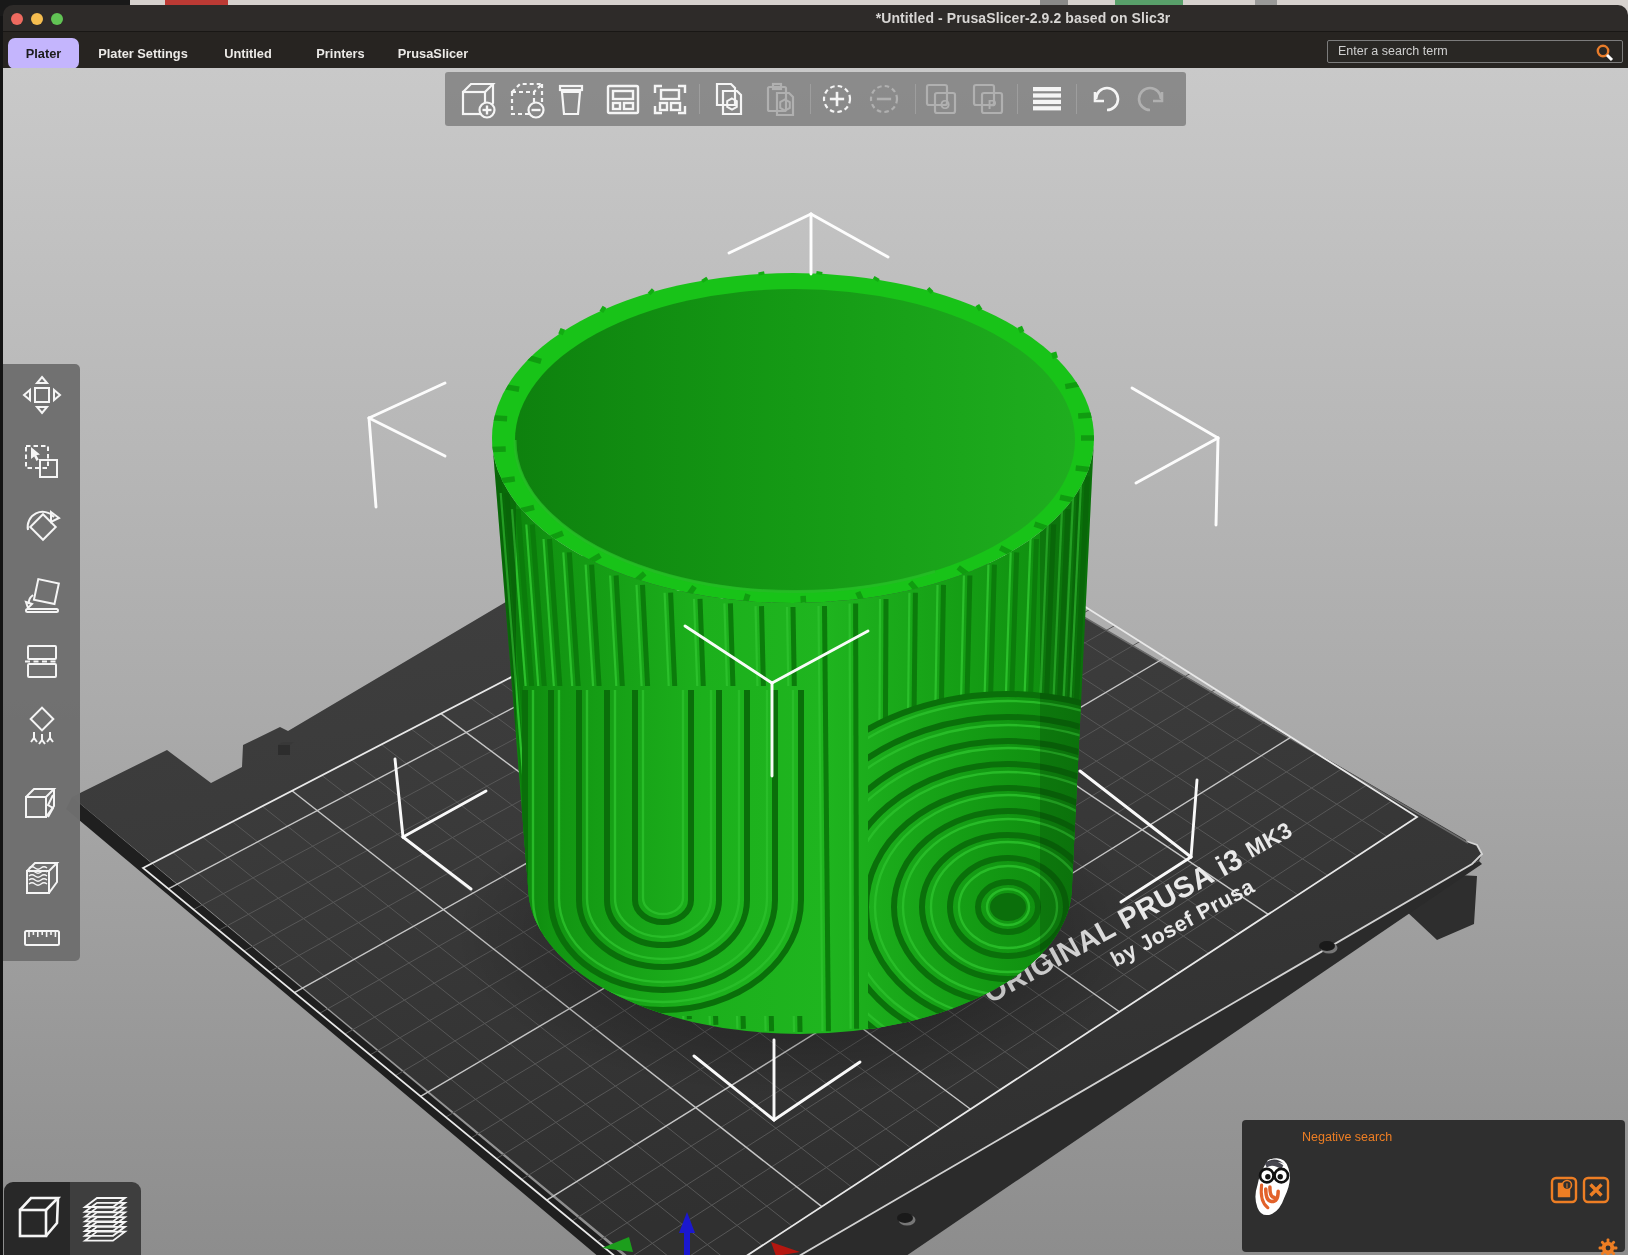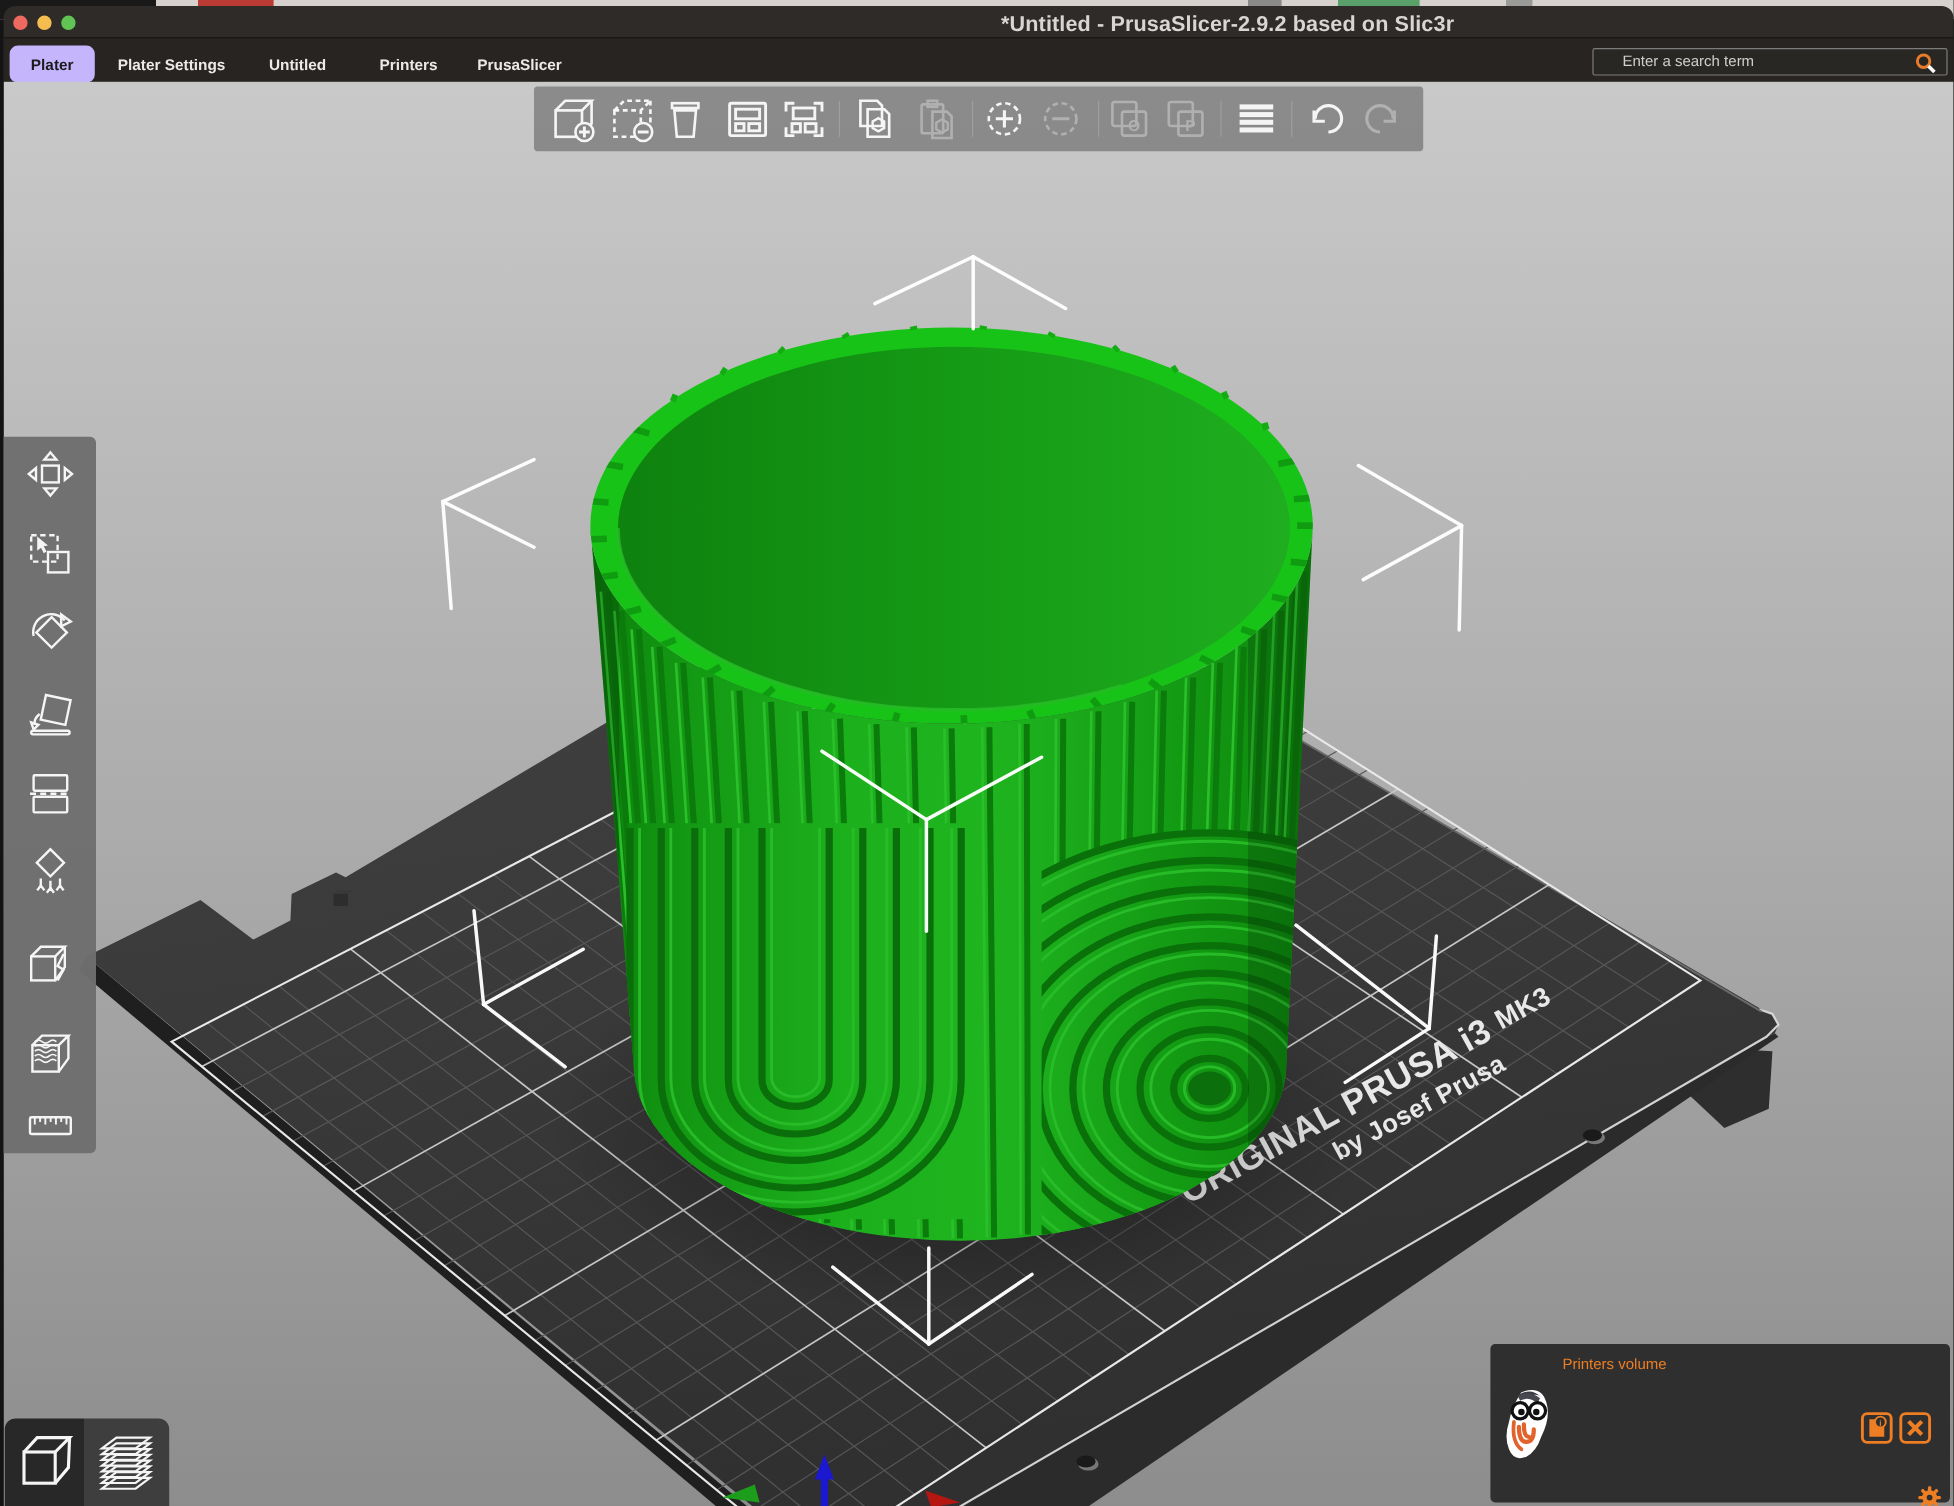--- a/index.html
+++ b/index.html
@@ -1,24 +1,24 @@
 <!DOCTYPE html>
 <html><head><meta charset="utf-8"><style>
 *{margin:0;padding:0;box-sizing:border-box}
 html,body{width:1628px;height:1255px;overflow:hidden;background:#141414;font-family:"Liberation Sans",sans-serif}
 #strip{position:absolute;left:0;top:0;width:1628px;height:16px;background:#d6d1cd}
 #strip .d{position:absolute;top:0;height:16px;background:#191919}
 #win{position:absolute;left:3px;top:5px;width:1625px;height:1250px;background:#2e2b29;border-radius:10px 10px 0 0}
 #titlebar{position:absolute;left:0;top:0;width:100%;height:26px}
 .tl{position:absolute;top:8px;width:12px;height:12px;border-radius:50%}
-#title{position:absolute;top:5px;left:760px;width:520px;text-align:center;font-size:18px;font-weight:bold;color:#d8d6d4;letter-spacing:0.1px}
+#title{position:absolute;top:5px;left:760px;width:520px;text-align:center;font-size:14px;font-weight:bold;color:#d8d6d4;letter-spacing:0.1px}
 #tabbar{position:absolute;left:0;top:26px;width:100%;height:37px;background:#272421;border-top:1px solid #191715}
 .tab{position:absolute;top:6px;height:31px;line-height:31px;text-align:center;font-size:12.8px;font-weight:bold;color:#eceae7}
 #plater{left:5px;width:71px;background:#c4b5fd;color:#1b1b1b;border-radius:7px}
-#search{position:absolute;left:1324px;top:7.5px;width:296px;height:23px;background:#292724;border:1px solid #7c7c7c;border-radius:2px;color:#cfcfcf;font-size:12.5px;line-height:21px;padding-left:24px}
+#search{position:absolute;left:1324px;top:7.5px;width:296px;height:23px;background:#292724;border:1px solid #7c7c7c;border-radius:2px;color:#cfcfcf;font-size:12.5px;line-height:21px;padding-left:10px}
 #mag{position:absolute;right:6px;top:3px}
 #vp{position:absolute;left:3px;top:68px}
 #topbar{position:absolute;left:445px;top:72px;width:741px;height:54px;background:rgba(136,136,136,0.97);border-radius:3px}
 .ticon{position:absolute;top:5px;width:44px;height:44px}
 .tsep{position:absolute;top:12px;width:1px;height:30px;background:#9e9e9e}
 #leftbar{position:absolute;left:3px;top:364px;width:77px;height:597px;background:rgba(110,110,110,0.97);border-radius:0 5px 5px 0}
 .licon{position:absolute;left:17px;width:44px;height:44px}
 .vbtn{position:absolute;top:1182px;height:73px}
 #vb1{left:4px;width:66px;background:#282828;border-radius:9px 0 0 0}
 #vb2{left:70px;width:71px;background:#3e3e3e;border-radius:0 9px 0 0}
@@ -529,21 +529,21 @@
         <path d="M 8 30.6 L 20 21.6 L 48 21.6 L 36 30.6 Z" transform="translate(0,-4)"></path>
         <path d="M 8 35.4 L 20 26.4 L 48 26.4 L 36 35.4 Z" transform="translate(0,-4)"></path>
         <path d="M 8 40.2 L 20 31.2 L 48 31.2 L 36 40.2 Z" transform="translate(0,-4)"></path>
         <path d="M 8 45.0 L 20 36.0 L 48 36.0 L 36 45.0 Z" transform="translate(0,-4)"></path>
         <path d="M 8 49.8 L 20 40.8 L 48 40.8 L 36 49.8 Z" transform="translate(0,-4)"></path>
         <path d="M 8 54.6 L 20 45.6 L 48 45.6 L 36 54.6 Z" transform="translate(0,-4)"></path>
       </g>
     </svg>
   </div>
 <div id="notif">
- <div id="ntitle">Printers volume</div>
+ <div id="ntitle">Negative search</div>
  <div id="nclippy"><svg width="40" height="60" viewBox="0 0 38 58">
         <g>
           <path d="M 14 4 Q 30 -2 34 12 Q 38 24 30 40 Q 26 52 18 56 Q 8 60 4 50 Q 0 40 4 28 Q 6 16 14 4 Z" fill="#ffffff"></path>
           <path d="M 12 6 Q 22 0 30 8 Q 26 4 18 8 Q 14 10 12 6 Z" fill="#3c3c44"></path>
           <path d="M 11 7 Q 20 2 29 9 L 27 13 Q 19 7 13 11 Z" fill="#474750"></path>
           <circle cx="13" cy="19" r="6.5" fill="#ffffff" stroke="#111" stroke-width="2.6"></circle>
           <circle cx="27" cy="19" r="6.5" fill="#ffffff" stroke="#111" stroke-width="2.6"></circle>
           <circle cx="14" cy="20" r="2.6" fill="#111"></circle>
           <circle cx="26" cy="20" r="2.6" fill="#111"></circle>
           <line x1="19" y1="18" x2="21" y2="18" stroke="#111" stroke-width="2"></line>

